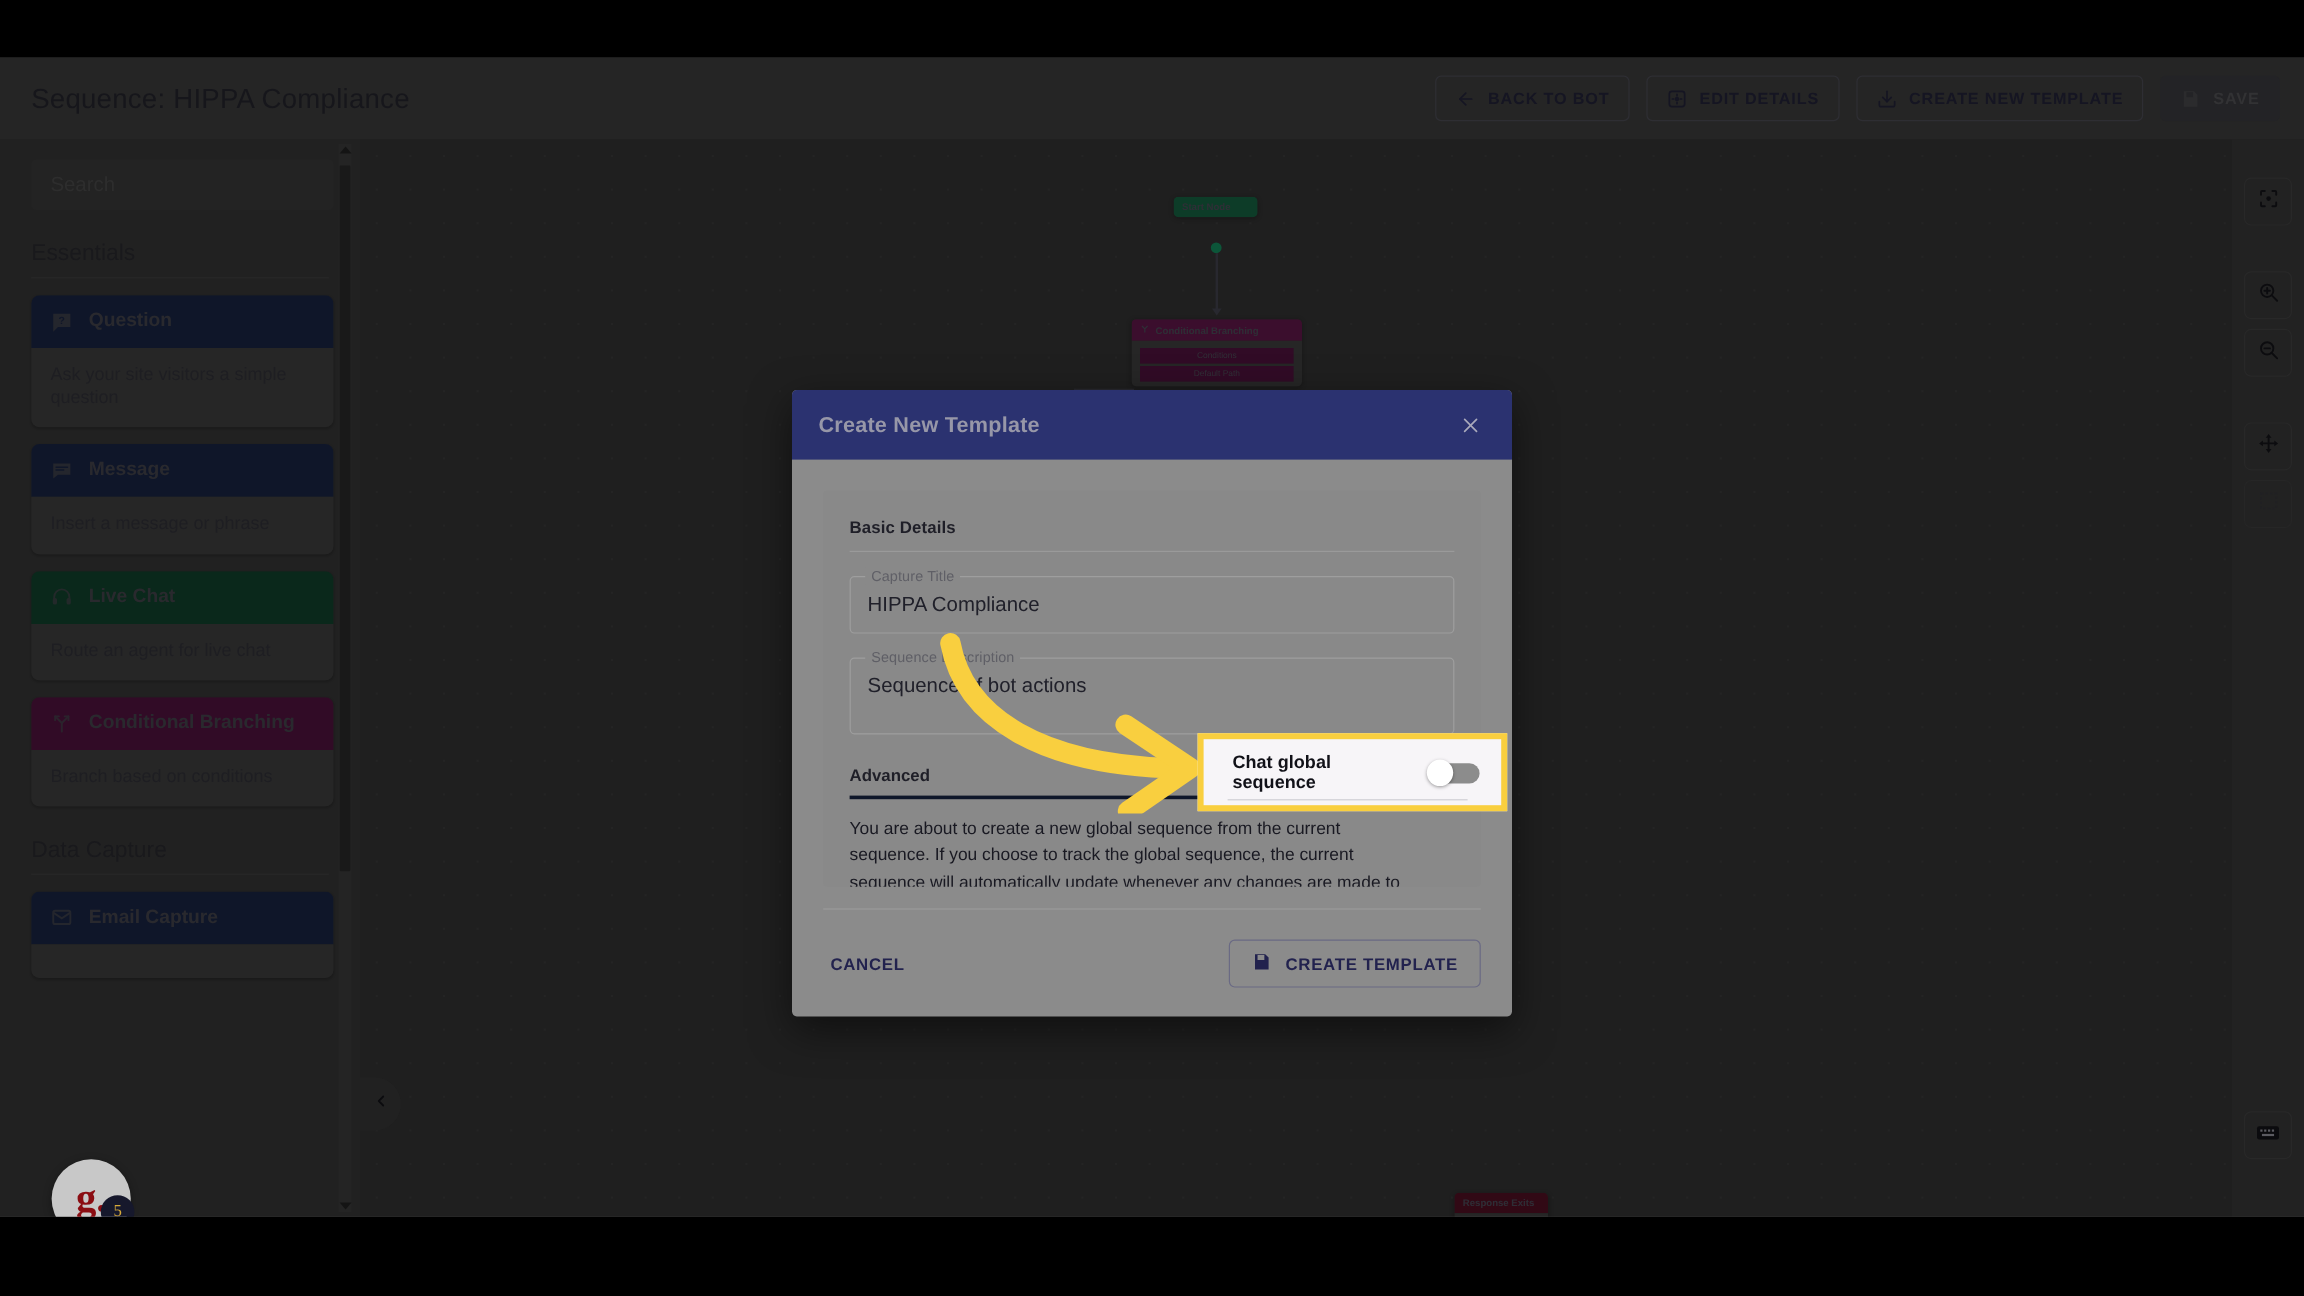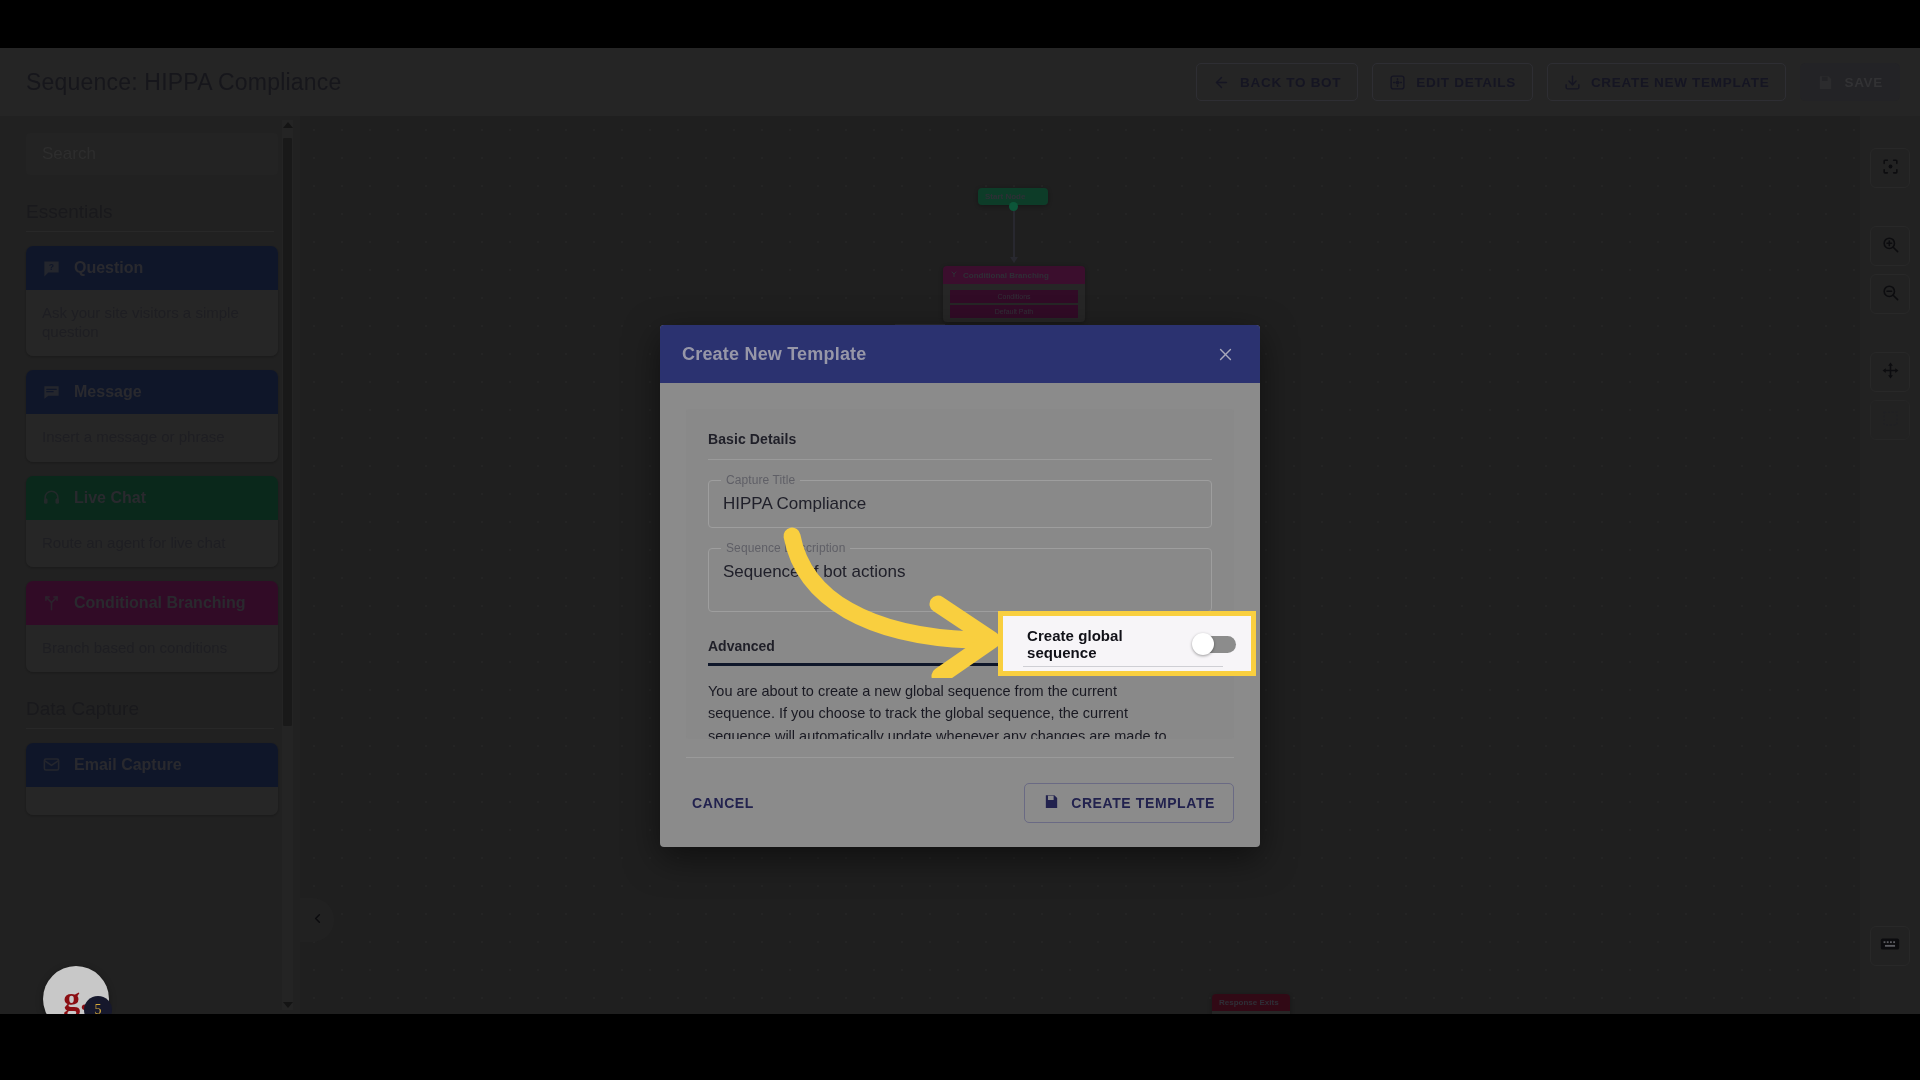--- a/index.html
+++ b/index.html
@@ -527,21 +527,21 @@
     <div id="collapse-handle">
       <span>
         <svg width="15" height="15" viewBox="0 0 24 24" fill="none" stroke="#15151a" stroke-width="2.4" stroke-linecap="round" stroke-linejoin="round">
             <polyline points="15 18 9 12 15 6"></polyline>
           </svg>
       </span>
     </div>
 
     <div id="canvas">
 
-      <div class="flow-node" style="left:678px; top:72px; width:70px;">
+      <div class="flow-node" style="left:678px; top:48px; width:70px;">
         <div class="fn-head green">
           <span>Start Node</span>
         </div>
       </div>
       <div class="dot" style="left:709px; top:86px;"></div>
       <div class="edge" style="left:713px; top:95px; width:2px; height:48px;"></div>
       <div class="arrowhead" style="left:710px; top:141px;"></div>
 
       <div class="flow-node" style="left:643px; top:150px; width:142px;">
         <div class="fn-head plum">
@@ -713,21 +713,21 @@
         </div>
       </div>
     </div>
 
     <svg id="callout-arrow" viewBox="0 0 300 160">
       <path d="M32 18 C 44 82, 110 118, 212 122" fill="none" stroke="#f9cf3f" stroke-width="17" stroke-linecap="round"></path>
       <path d="M178 86 L 232 122 L 180 158" fill="none" stroke="#f9cf3f" stroke-width="17" stroke-linecap="round" stroke-linejoin="round"></path>
     </svg>
 
     <div id="highlight-box">
-      <div id="toggle-label">Create global sequence</div>
+      <div id="toggle-label">Chat global sequence</div>
       <div id="toggle-switch">
         <div class="track"></div>
         <div class="knob"></div>
       </div>
     </div>
     <div id="highlight-underline"></div>
 
     <div id="chat-widget">
       <span class="logo">g.</span>
     </div>

